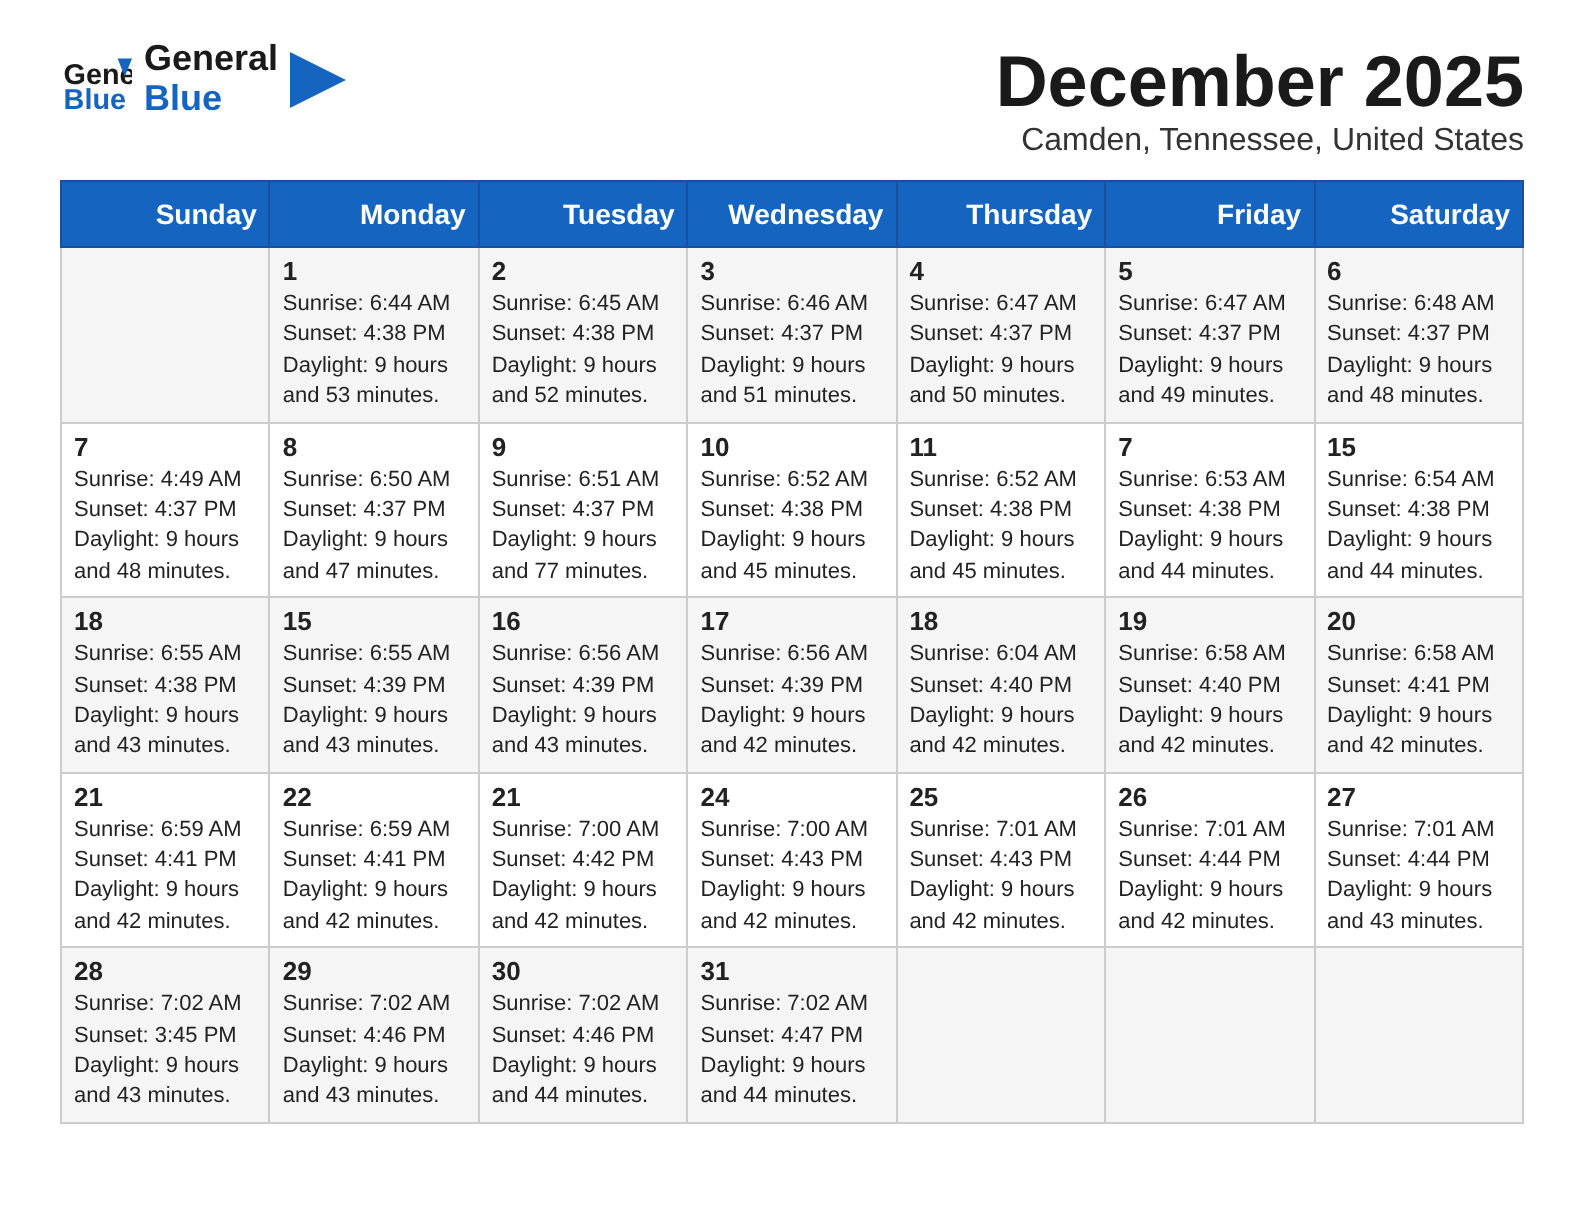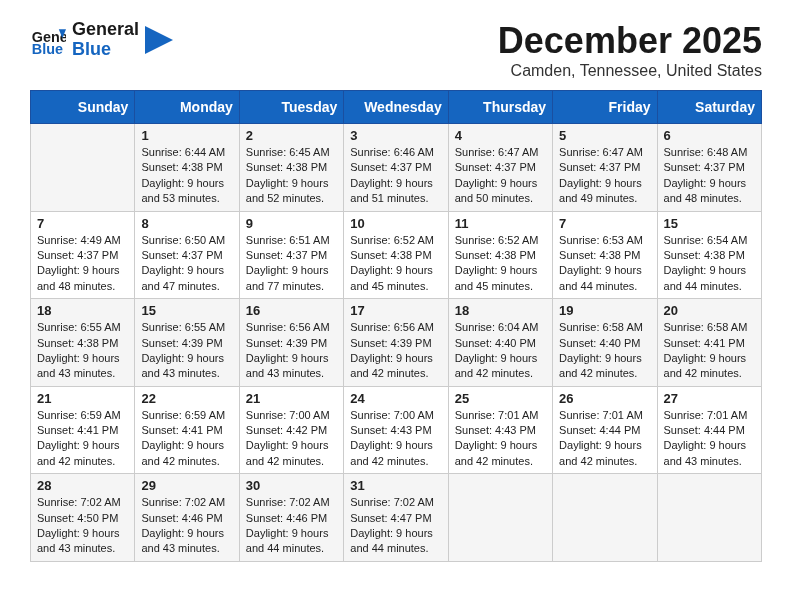--- a/index.html
+++ b/index.html
@@ -336,21 +336,21 @@
             <div>Sunset: 4:44 PM</div>
             <div>Daylight: 9 hours and 43 minutes.</div>
           </div>
         </td>
       </tr>
       <tr>
         <td>
           <span class="day-num">28</span>
           <div class="cell-content">
             <div>Sunrise: 7:02 AM</div>
-            <div>Sunset: 4:50 PM</div>
+            <div>Sunset: 3:45 PM</div>
             <div>Daylight: 9 hours and 43 minutes.</div>
           </div>
         </td>
         <td>
           <span class="day-num">29</span>
           <div class="cell-content">
             <div>Sunrise: 7:02 AM</div>
             <div>Sunset: 4:46 PM</div>
             <div>Daylight: 9 hours and 43 minutes.</div>
           </div>

